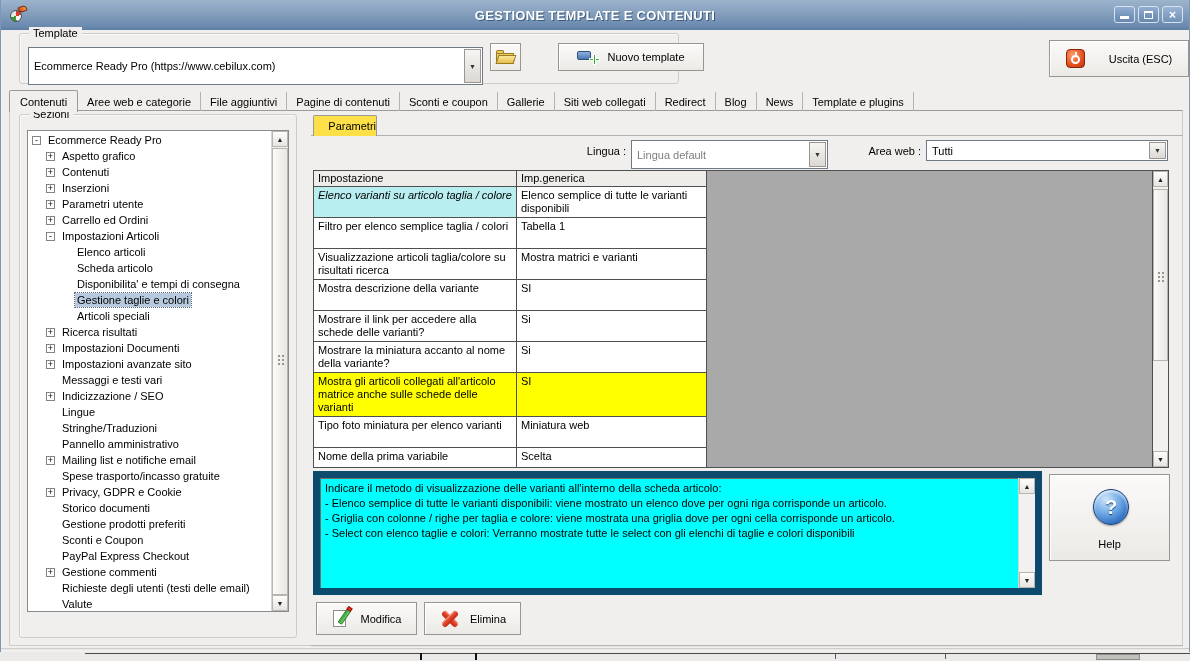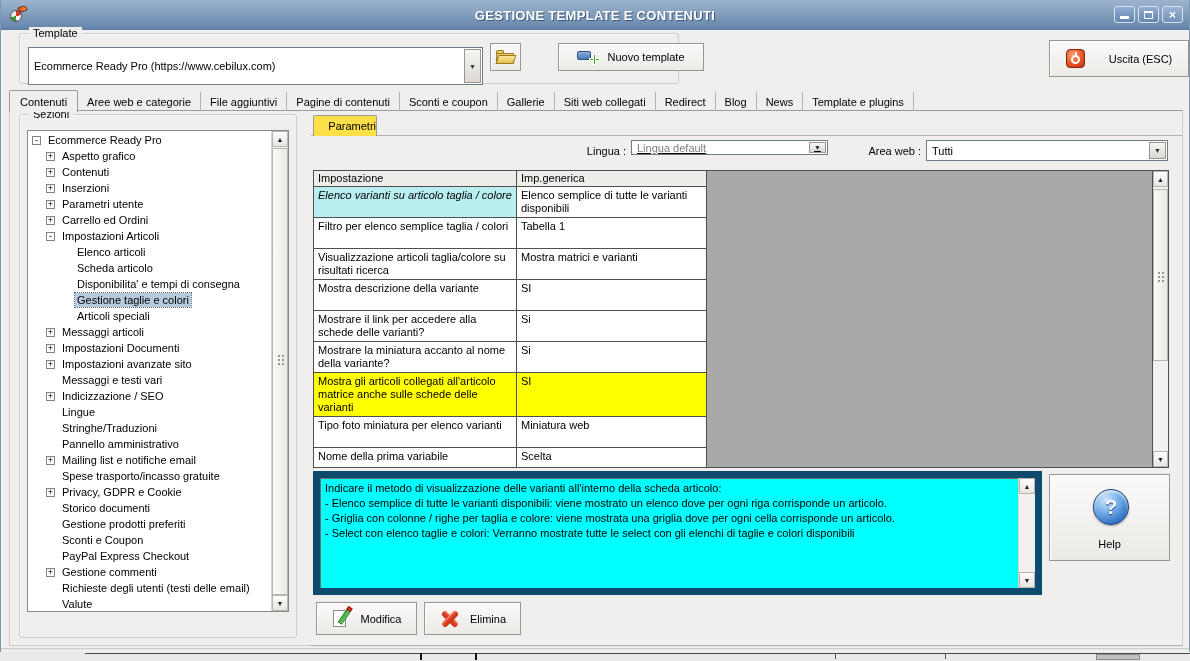--- a/index.html
+++ b/index.html
@@ -264,21 +264,21 @@
           <span class="tlabel">Disponibilita' e tempi di consegna</span>
         </div>
         <div class="titem lv3">
           <span class="tlabel selected">Gestione taglie e colori</span>
         </div>
         <div class="titem lv3">
           <span class="tlabel">Articoli speciali</span>
         </div>
         <div class="titem lv2">
           <span class="exp">+</span>
-          <span class="tlabel">Messaggi articoli</span>
+          <span class="tlabel">Ricerca risultati</span>
         </div>
         <div class="titem lv2">
           <span class="exp">+</span>
           <span class="tlabel">Impostazioni Documenti</span>
         </div>
         <div class="titem lv2">
           <span class="exp">+</span>
           <span class="tlabel">Impostazioni avanzate sito</span>
         </div>
         <div class="titem lv2">
@@ -350,21 +350,21 @@
       <div class="arr down">▼</div>
     </div>
   </div>
 
   <div class="subtab-line"></div>
   <div class="subtab">
     <span>Parametri</span>
   </div>
 
   <div class="lbl" style="left:555px;top:140px;width:70px;justify-content:flex-end;">Lingua :</div>
-  <div class="combo" style="left:630px;top:140px;width:197px;height:15px;text-decoration:underline;">
+  <div class="combo" style="left:630px;top:140px;width:197px;height:29px;">
     <span class="val gray-text">Lingua default</span>
     <span class="drop">▼</span>
   </div>
   <div class="lbl" style="left:845px;top:140px;width:75px;justify-content:flex-end;">Area web :</div>
   <div class="combo" style="left:925px;top:140px;width:242px;height:21px;gap:9px;">
     <span class="val">Tutti</span>
     <span class="drop">▼</span>
   </div>
 
   <div class="stable">

